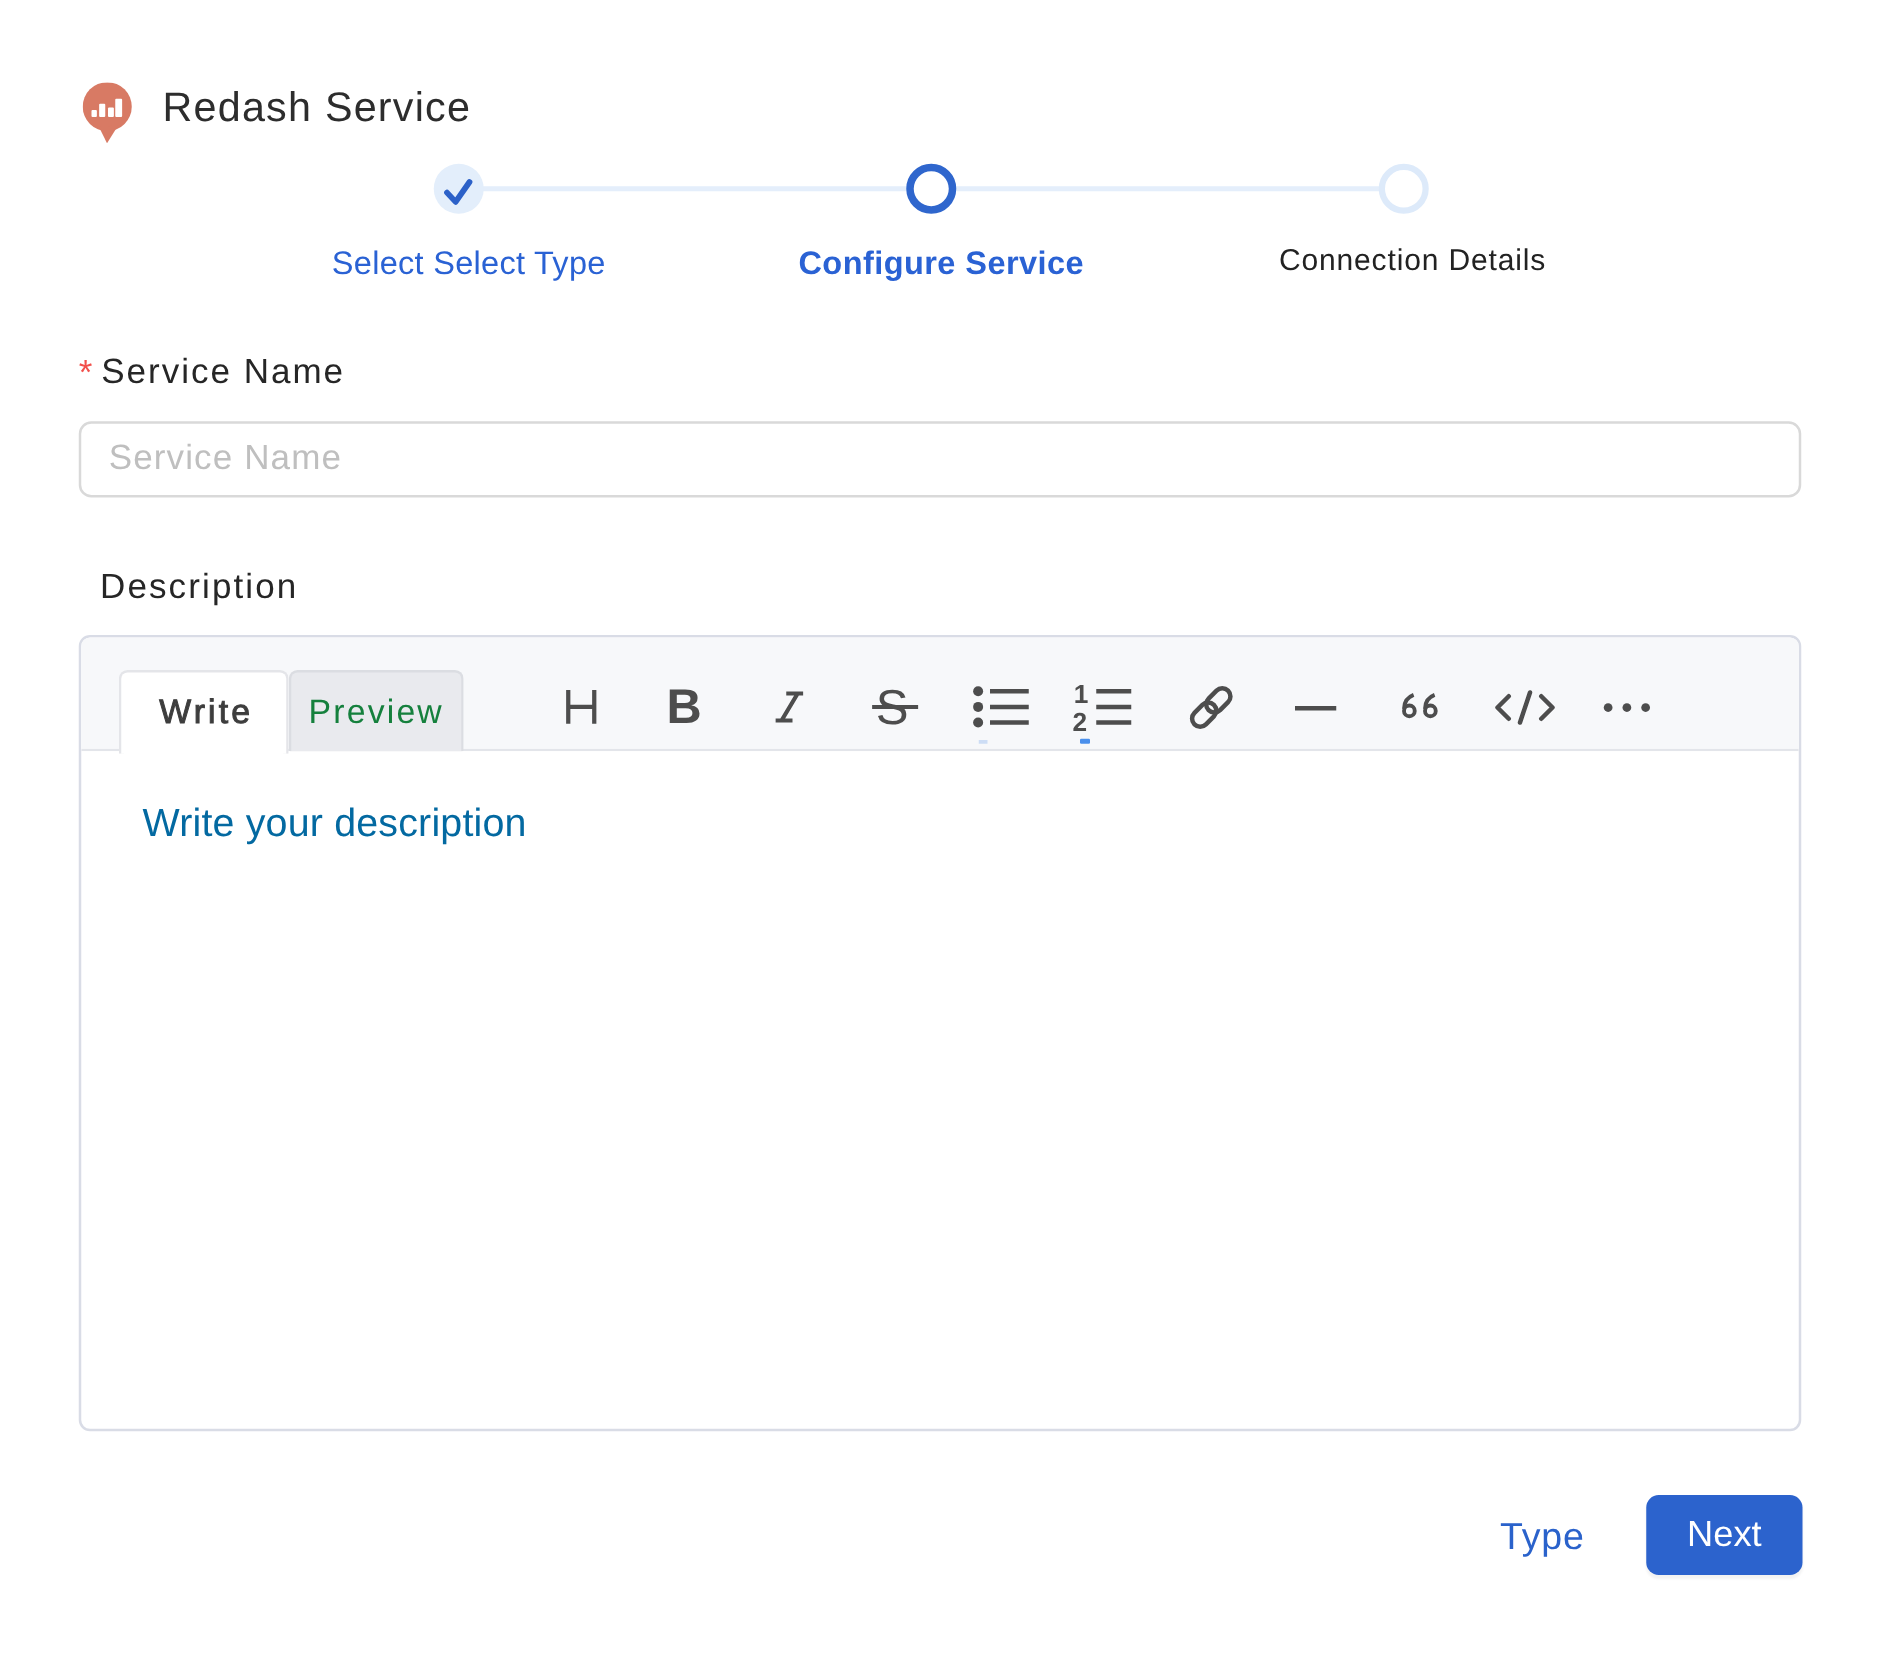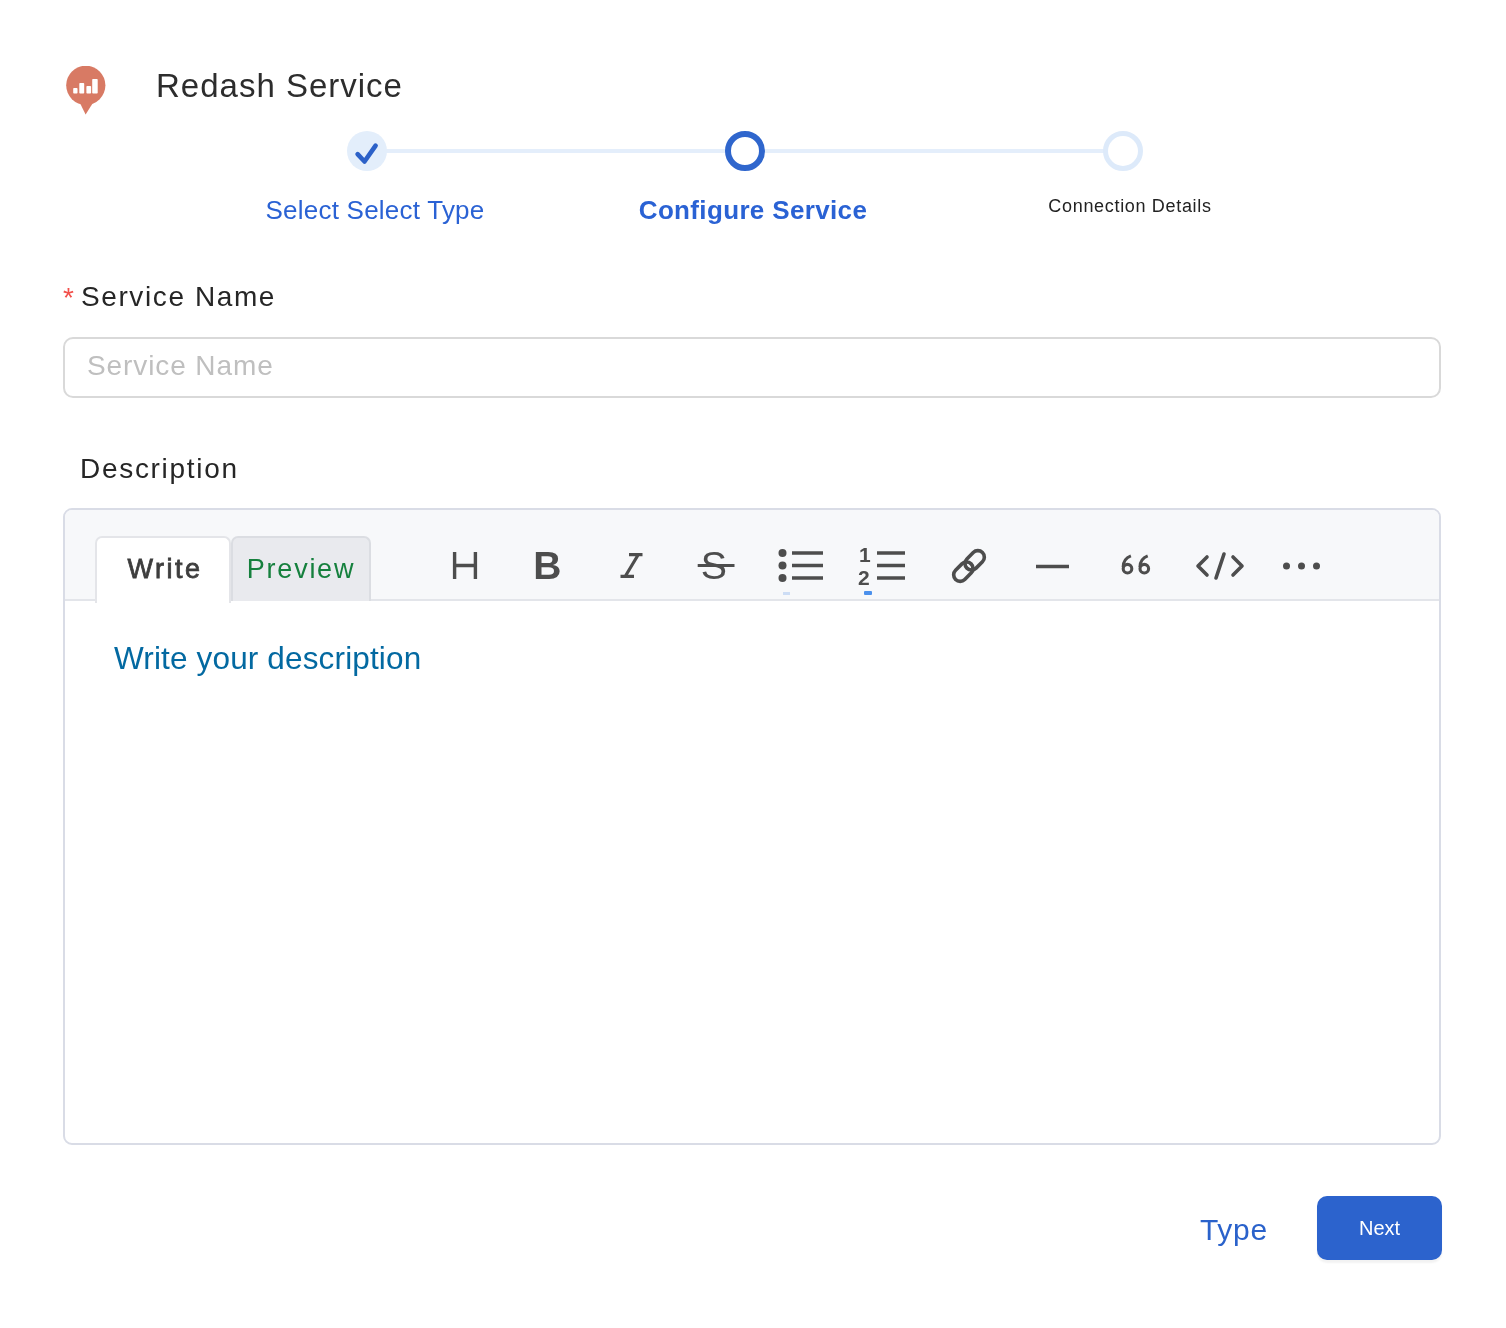--- a/index.html
+++ b/index.html
@@ -11,33 +11,33 @@
 
 <svg class="abs" style="left:66px; top:66px;" width="40" height="50" viewBox="0 0 40 50">
   <circle cx="19.8" cy="19.3" r="19.6" fill="#d87a64"></circle>
   <path d="M13.2 35.6 L19.6 48.6 L28.6 34.2 Z" fill="#d87a64"></path>
   <rect x="7.2" y="21.9" width="4.3" height="5.6" rx="0.8" fill="#fff"></rect>
   <rect x="13.3" y="16.9" width="4.9" height="10.6" rx="0.8" fill="#fff"></rect>
   <rect x="20.4" y="19.9" width="4.7" height="7.6" rx="0.8" fill="#fff"></rect>
   <rect x="26.2" y="12.9" width="5.5" height="14.6" rx="0.8" fill="#fff"></rect>
 </svg>
 
-<div class="abs" style="left:156px; top:68.5px; font-size:33px; color:#2d2d2d; letter-spacing:1px;">Redash Service</div>
+<div class="abs" style="left:130px; top:68.5px; font-size:33px; color:#2d2d2d; letter-spacing:1px;">Redash Service</div>
 
 <div class="abs" style="left:367px; top:149px; width:756px; height:4px; background:#e4eefb;"></div>
 <div class="abs" style="left:347px; top:131px; width:40px; height:40px; border-radius:50%; background:#e3eefb;"></div>
 <svg class="abs" style="left:347px; top:131px;" width="40" height="40" viewBox="0 0 40 40">
   <path d="M10.6 23.1 L17.5 30.5 L28.6 14.6" fill="none" stroke="#2c61c8" stroke-width="4.6" stroke-linecap="round" stroke-linejoin="round"></path>
 </svg>
 <div class="abs" style="left:725px; top:131px; width:40px; height:40px; border-radius:50%; background:#fff; border:6px solid #2f66cd;"></div>
 <div class="abs" style="left:1103px; top:131px; width:40px; height:40px; border-radius:50%; background:#fff; border:5px solid #ddeafa;"></div>
 
 <div class="abs" style="left:225px; top:197px; width:300px; font-size:26px; color:#2a62d4; letter-spacing:0.23px; text-align:center;">Select Select Type</div>
 <div class="abs" style="left:603px; top:197px; width:300px; font-size:26px; color:#2a62d4; letter-spacing:0.35px; text-align:center;font-weight:bold;">Configure Service</div>
-<div class="abs" style="left:980px; top:197px; width:300px; font-size:18px; color:#222; letter-spacing:0.68px; text-align:center;">Connection Details</div>
+<div class="abs" style="left:980px; top:197px; width:300px; font-size:24px; color:#222; letter-spacing:0.68px; text-align:center;">Connection Details</div>
 
 <div class="abs" style="left:63px; top:284px; font-size:28px; color:#f2504b;">*</div>
 <div class="abs" style="left:81px; top:282.5px; font-size:28px; color:#262626; letter-spacing:1.6px;">Service Name</div>
 
 <div class="abs" style="left:63px; top:337px; width:1378px; height:61px; border:2px solid #d9d9d9; border-radius:10px; background:#fff;"></div>
 <div class="abs" style="left:87px; top:352px; font-size:28px; color:#bfbfbf; letter-spacing:0.9px;">Service Name</div>
 
 <div class="abs" style="left:62px; top:455px; font-size:28px; color:#262626; letter-spacing:1.7px;margin-left:18px;">Description</div>
 
 <div class="abs" style="left:63px; top:508px; width:1378px; height:637px; border:2px solid #d9dce6; border-radius:9px; background:#fff;"></div>
@@ -101,13 +101,13 @@
   </g>
 </svg>
 
 <div class="abs" style="left:783px; top:592px; width:7px; height:3px; background:#cdddf5;"></div>
 <div class="abs" style="left:864px; top:591px; width:8px; height:4px; background:#4b90ec; border-radius:1px;"></div>
 
 <div class="abs" style="left:114px; top:642.5px; font-size:31.5px; color:#0369a1; letter-spacing:0.15px;">Write your description</div>
 
 <div class="abs" style="left:1200px; top:1215px; font-size:30px; color:#2a62cb; letter-spacing:0.7px;">Type</div>
 <div class="abs" style="left:1317px; top:1196px; width:125px; height:64px; background:#2c63cd; border-radius:10px; box-shadow:0 3px 2px rgba(0,0,0,0.05);"></div>
-<div class="abs" style="left:1317px; top:1196px; width:125px; height:74px; font-size:20px; color:#fff; text-align:center; line-height:64px;">Next</div>
+<div class="abs" style="left:1317px; top:1196px; width:125px; height:74px; font-size:29px; color:#fff; text-align:center; line-height:64px;">Next</div>
 
 </body></html>

